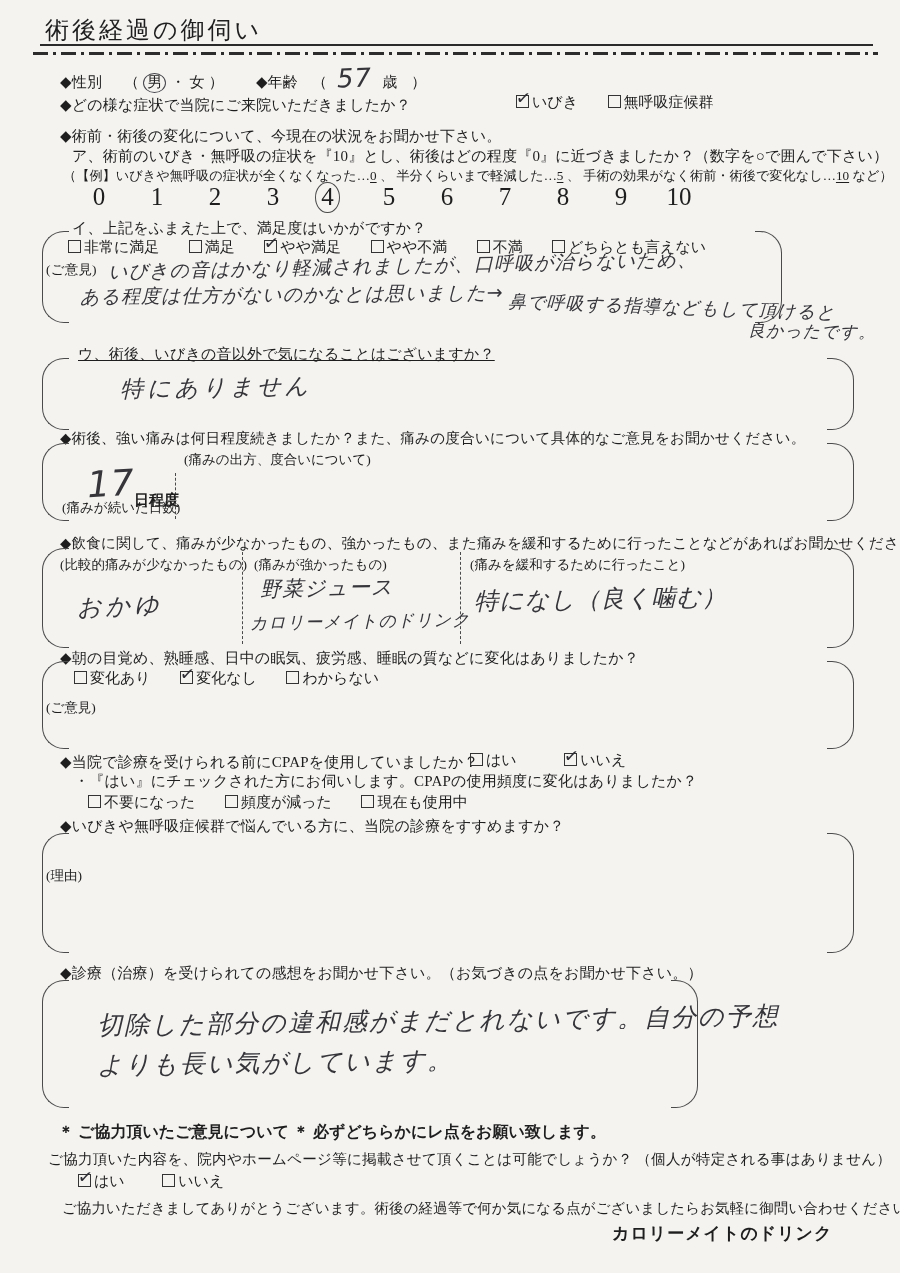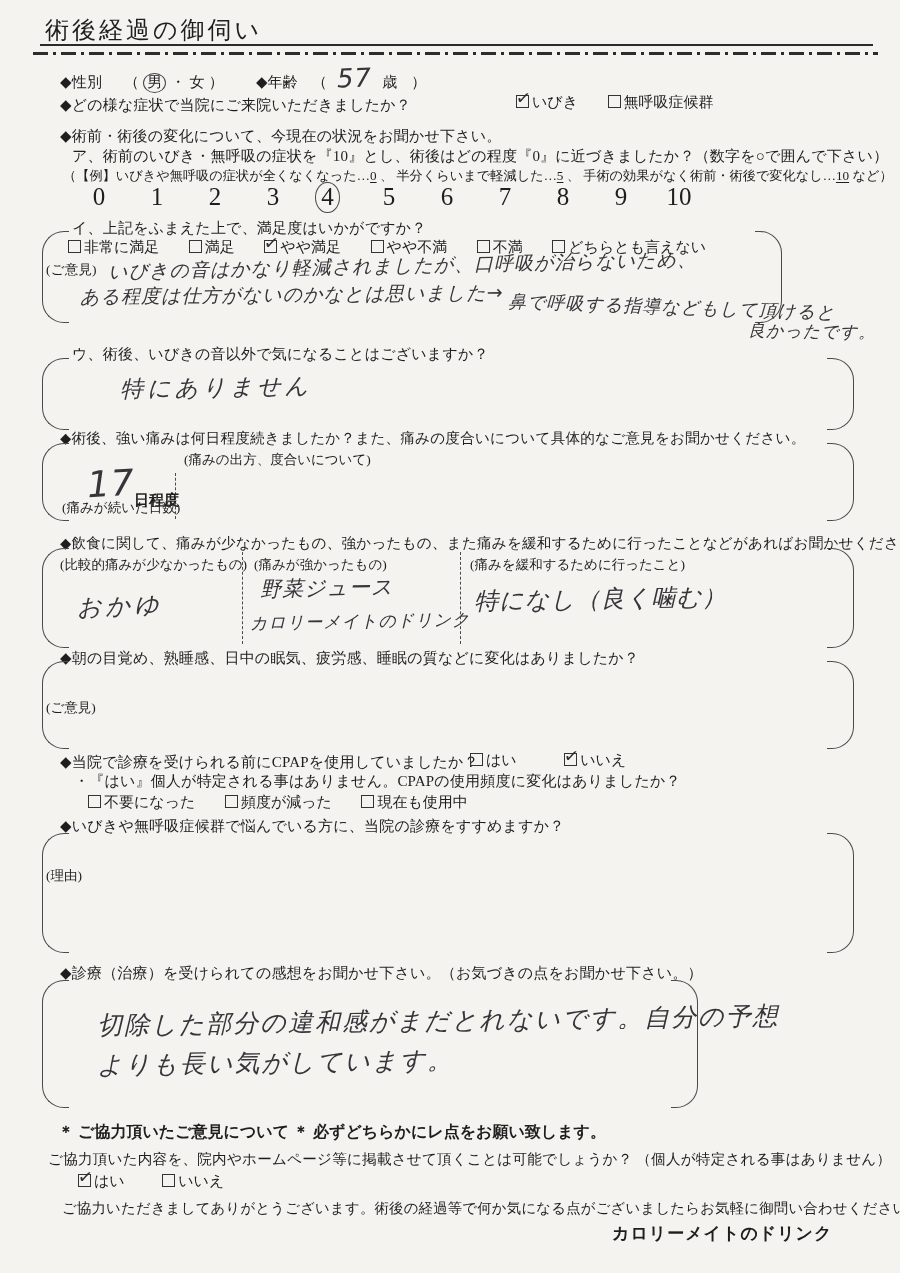--- a/index.html
+++ b/index.html
@@ -115,21 +115,21 @@
     <span class="gap"></span>
     <span class="cb"></span><span>どちらとも言えない</span>
   </div>
   <div class="abs q" style="left:4px;top:30px;font-size:13.5px;">(ご意見)</div>
 </div>
 <div class="abs hw" style="left:108px;top:253px;font-size:19px;transform:rotate(-1.2deg);">いびきの音はかなり軽減されましたが、口呼吸が治らないため、</div>
 <div class="abs hw" style="left:80px;top:282px;font-size:19px;transform:rotate(-0.6deg);">ある程度は仕方がないのかなとは思いました→</div>
 <div class="abs hw" style="left:508px;top:295px;font-size:18px;transform:rotate(2deg);">鼻で呼吸する指導などもして頂けると</div>
 <div class="abs hw" style="left:748px;top:320px;font-size:17px;transform:rotate(1deg);">良かったです。</div>
 
-<div class="abs q" style="left:72px;top:345px;">ウ、術後、いびきの音以外で気になることはございますか？</div>
+<div class="abs q" style="left:78px;top:345px;text-decoration:underline;">ウ、術後、いびきの音以外で気になることはございますか？</div>
 <div class="abs bx" style="left:42px;top:358px;width:812px;height:72px;"></div>
 <div class="abs hw" style="left:120px;top:372px;font-size:23px;transform:rotate(-1deg);letter-spacing:4px;">特にありません</div>
 
 <div class="abs q" style="left:60px;top:429px;font-size:14.6px;">◆術後、強い痛みは何日程度続きましたか？また、痛みの度合いについて具体的なご意見をお聞かせください。</div>
 <div class="abs bx" style="left:42px;top:443px;width:812px;height:78px;">
   <div class="abs" style="left:20px;top:8px;font-size:13.5px;margin-top:48px;">(痛みが続いた日数)</div>
   <div class="abs" style="left:142px;top:8px;font-size:13.5px;">(痛みの出方、度合いについて)</div>
   <div class="abs vdash" style="left:133px;top:30px;height:46px;"></div>
   <div class="abs hw" style="left:45px;top:20px;font-size:36px;transform:rotate(-3deg);">17</div>
   <div class="abs" style="left:92px;top:48px;font-size:15px;font-weight:bold;">日程度</div>
@@ -143,30 +143,37 @@
   <div class="abs vdash" style="left:200px;top:4px;height:92px;"></div>
   <div class="abs vdash" style="left:418px;top:4px;height:92px;"></div>
   <div class="abs hw" style="left:35px;top:42px;font-size:24px;transform:rotate(-2deg);letter-spacing:4px;">おかゆ</div>
   <div class="abs hw" style="left:218px;top:26px;font-size:21px;transform:rotate(-1deg);">野菜ジュース</div>
   <div class="abs hw" style="left:208px;top:62px;font-size:17px;transform:rotate(-1deg);">カロリーメイトのドリンク</div>
   <div class="abs hw" style="left:432px;top:35px;font-size:24px;transform:rotate(-1deg);">特になし（良く噛む）</div>
 </div>
 
 <div class="abs q" style="left:60px;top:649px;">◆朝の目覚め、熟睡感、日中の眠気、疲労感、睡眠の質などに変化はありましたか？</div>
 <div class="abs bx" style="left:42px;top:661px;width:812px;height:88px;">
+  <div class="abs opt" style="left:32px;top:8px;">
+    <span class="cb"></span><span>変化あり</span>
+    <span class="gap"></span>
+    <span class="cb checked"></span><span>変化なし</span>
+    <span class="gap"></span>
+    <span class="cb"></span><span>わからない</span>
+  </div>
   <div class="abs" style="left:4px;top:38px;font-size:13.5px;">(ご意見)</div>
 </div>
 
 <div class="abs q" style="left:60px;top:753px;">◆当院で診療を受けられる前にCPAPを使用していましたか？</div>
 <div class="abs opt" style="left:470px;top:751px;">
   <span class="cb"></span><span>はい</span>
   <span class="gap" style="width:40px;"></span>
   <span class="cb checked"></span><span>いいえ</span>
 </div>
-<div class="abs q" style="left:74px;top:772px;">・『はい』個人が特定される事はありません。CPAPの使用頻度に変化はありましたか？</div>
+<div class="abs q" style="left:74px;top:772px;">・『はい』にチェックされた方にお伺いします。CPAPの使用頻度に変化はありましたか？</div>
 <div class="abs opt" style="left:88px;top:793px;">
   <span class="cb"></span><span>不要になった</span>
   <span class="gap"></span>
   <span class="cb"></span><span>頻度が減った</span>
   <span class="gap"></span>
   <span class="cb"></span><span>現在も使用中</span>
 </div>
 
 <div class="abs q" style="left:60px;top:817px;">◆いびきや無呼吸症候群で悩んでいる方に、当院の診療をすすめますか？</div>
 <div class="abs bx" style="left:42px;top:833px;width:812px;height:120px;">

